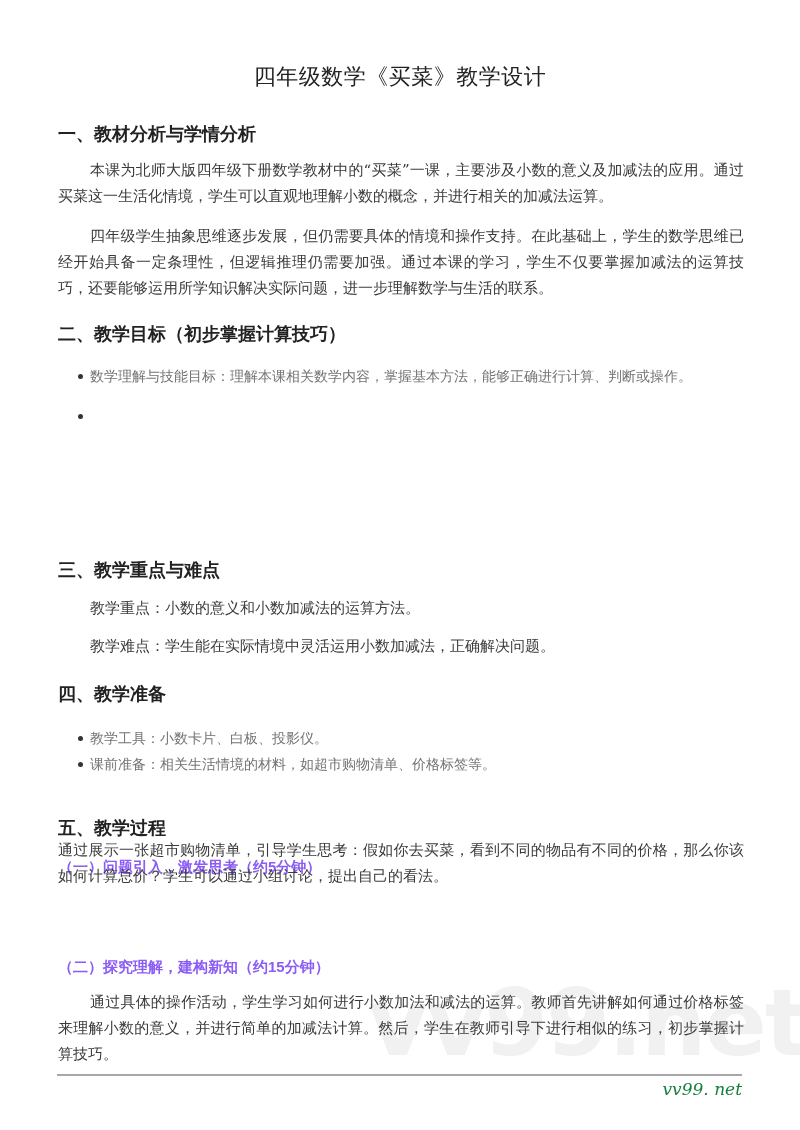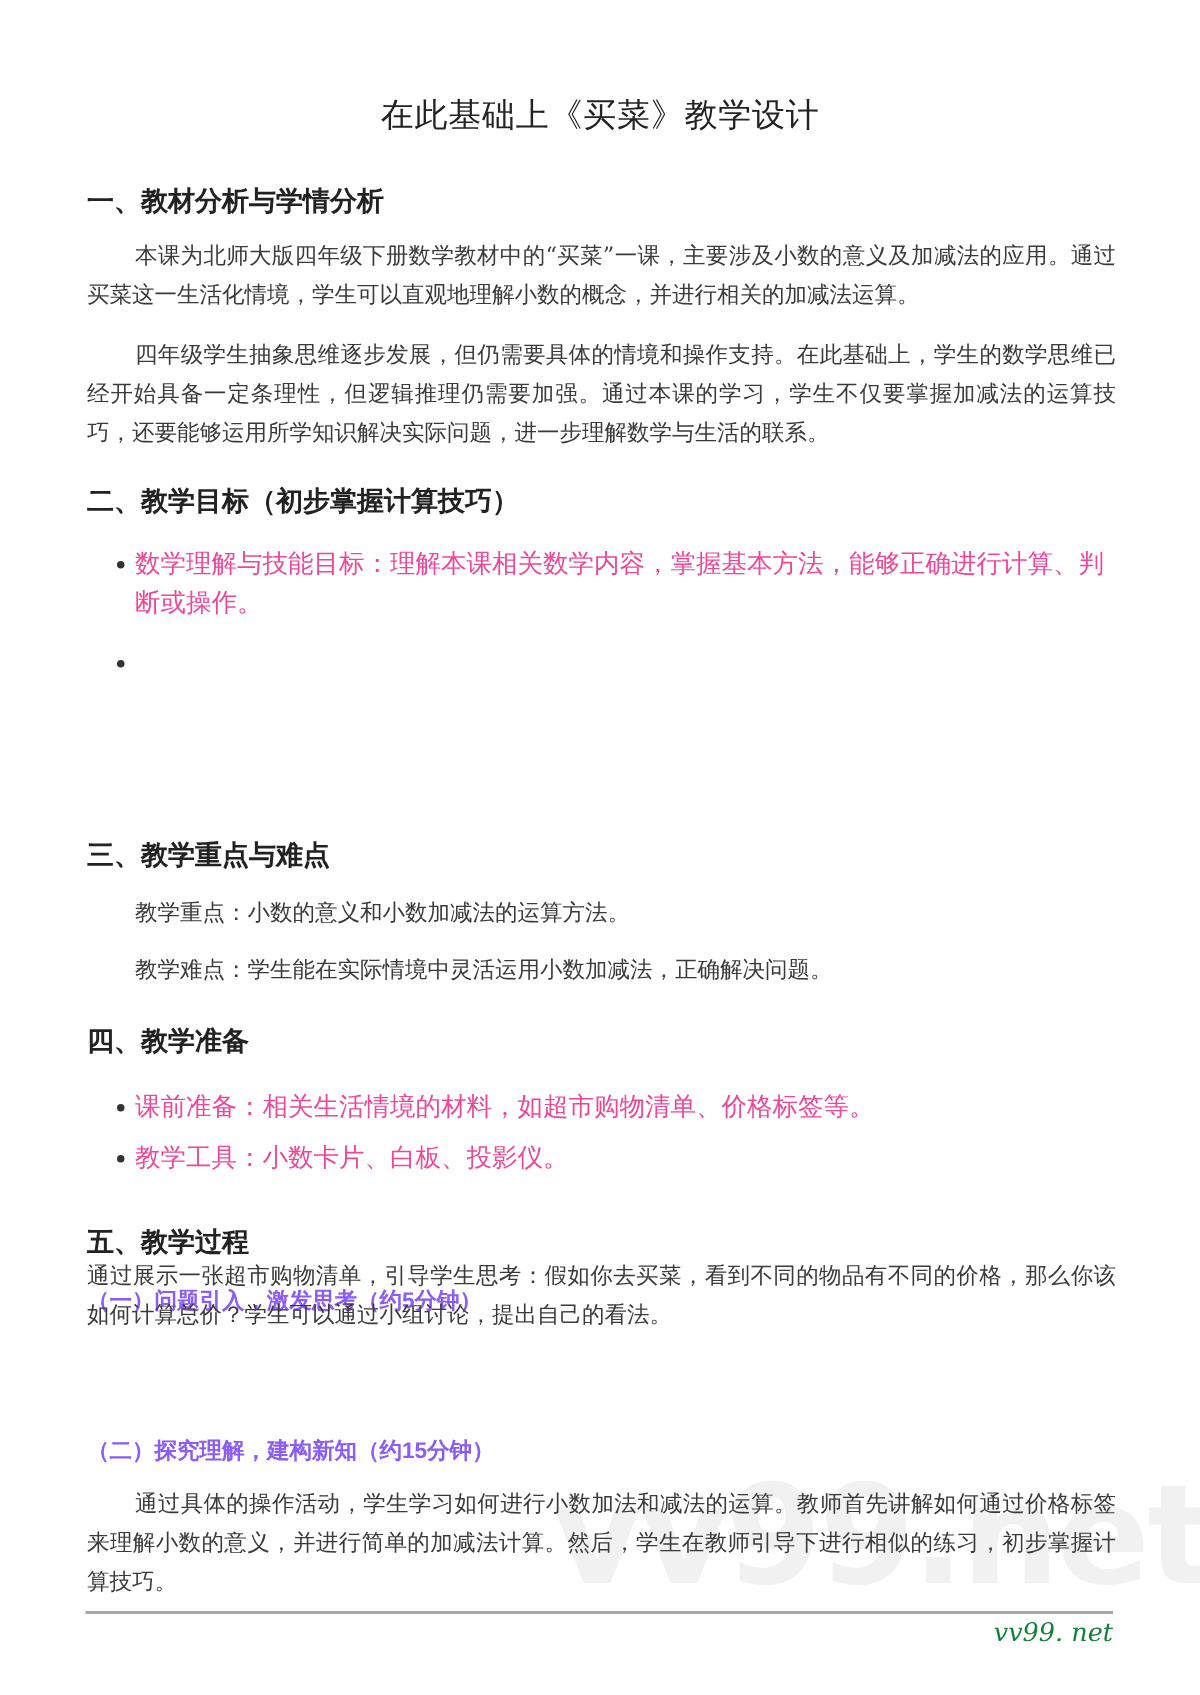--- a/index.html
+++ b/index.html
@@ -11,60 +11,60 @@
            color:#222; letter-spacing:0.5px; }
   .h2 { position:absolute; left:58px; font-family:"DejaVu Sans","Liberation Sans",sans-serif;
         font-size:18px; font-weight:bold; color:#222; }
   .h3 { position:absolute; left:58px; font-family:Liberation Sans, sans-serif;
         font-size:15px; font-weight:bold; color:#8b5cf6; }
   .p { position:absolute; left:58px; width:686px; font-size:15px; line-height:26px;
        color:#3a3a3a; text-align:justify; }
   .p.indent { text-indent:32px; }
   .p.nl { left:90px; width:654px; }
   .bullets { position:absolute; left:78px; width:666px; margin:0; padding:0; list-style:none; }
-  .bullets li { position:relative; padding-left:12px; font-size:17px; line-height:26px;
-                color:#ec4899; }
+  .bullets li { position:relative; padding-left:12px; font-size:14px; line-height:26px;
+                color:#737373; }
   .bullets li .dot { position:absolute; left:0; top:11px; width:5px; height:5px;
                      border-radius:50%; background:#333; }
   .watermark { position:absolute; left:368px; top:978px; font-family:"DejaVu Sans","Liberation Sans",sans-serif;
                font-weight:bold; font-size:92px; color:#f1f1f1; letter-spacing:-2px;
                line-height:1; z-index:0; user-select:none; }
   .content { position:relative; z-index:1; }
   .hr { position:absolute; left:57px; top:1074px; width:685px; height:2px; background:#a8a8a8; }
   .footer { position:absolute; right:58px; top:1079px; font-family:"DejaVu Serif","Liberation Serif",serif;
             font-style:italic; font-size:17px; color:#15803d; }
 </style>
 </head>
 <body>
 
 <div class="page">
 
   <div class="watermark">vv99.net</div>
 
   <div class="content">
-    <div class="title">在此基础上《买菜》教学设计</div>
+    <div class="title">四年级数学《买菜》教学设计</div>
 
     <div class="h2" style="top:122px;">一、教材分析与学情分析</div>
     <div class="p indent" style="top:157px;">本课为北师大版四年级下册数学教材中的“买菜”一课，主要涉及小数的意义及加减法的应用。通过买菜这一生活化情境，学生可以直观地理解小数的概念，并进行相关的加减法运算。</div>
     <div class="p indent" style="top:223px;">四年级学生抽象思维逐步发展，但仍需要具体的情境和操作支持。在此基础上，学生的数学思维已经开始具备一定条理性，但逻辑推理仍需要加强。通过本课的学习，学生不仅要掌握加减法的运算技巧，还要能够运用所学知识解决实际问题，进一步理解数学与生活的联系。</div>
 
     <div class="h2" style="top:322px;">二、教学目标（初步掌握计算技巧）</div>
     <ul class="bullets" style="top:363px;">
       <li style="margin-bottom:14px;"><span class="dot"></span><span>数学理解与技能目标：理解本课相关数学内容，掌握基本方法，能够正确进行计算、判断或操作。</span></li>
       <li style="margin-bottom:14px;"><span class="dot"></span></li>
     </ul>
 
     <div class="h2" style="top:558px;">三、教学重点与难点</div>
     <div class="p nl" style="top:595px;">教学重点：小数的意义和小数加减法的运算方法。</div>
     <div class="p nl" style="top:633px;">教学难点：学生能在实际情境中灵活运用小数加减法，正确解决问题。</div>
 
     <div class="h2" style="top:682px;">四、教学准备</div>
     <ul class="bullets" style="top:725px;">
+      <li><span class="dot"></span><span>教学工具：小数卡片、白板、投影仪。</span></li>
       <li style="margin-bottom:8px;"><span class="dot"></span><span>课前准备：相关生活情境的材料，如超市购物清单、价格标签等。</span></li>
-      <li><span class="dot"></span><span>教学工具：小数卡片、白板、投影仪。</span></li>
     </ul>
 
     <div class="h2" style="top:816px;">五、教学过程</div>
     <div class="h3" style="top:858px;">（一）问题引入，激发思考（约5分钟）</div>
     <div class="p" style="top:837px;">通过展示一张超市购物清单，引导学生思考：假如你去买菜，看到不同的物品有不同的价格，那么你该如何计算总价？学生可以通过小组讨论，提出自己的看法。</div>
     <div class="h3" style="top:958px;">（二）探究理解，建构新知（约15分钟）</div>
     <div class="p indent" style="top:989px;">通过具体的操作活动，学生学习如何进行小数加法和减法的运算。教师首先讲解如何通过价格标签来理解小数的意义，并进行简单的加减法计算。然后，学生在教师引导下进行相似的练习，初步掌握计算技巧。</div>
   </div>
 
   <div class="hr"></div>

